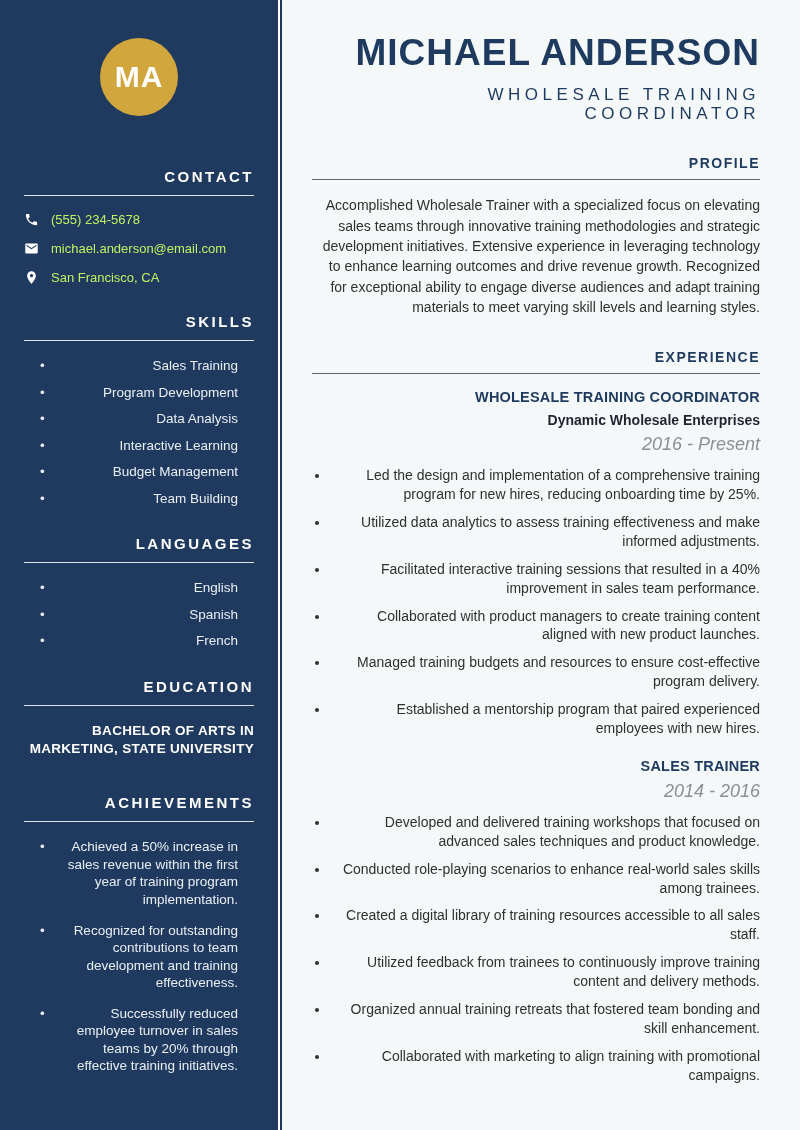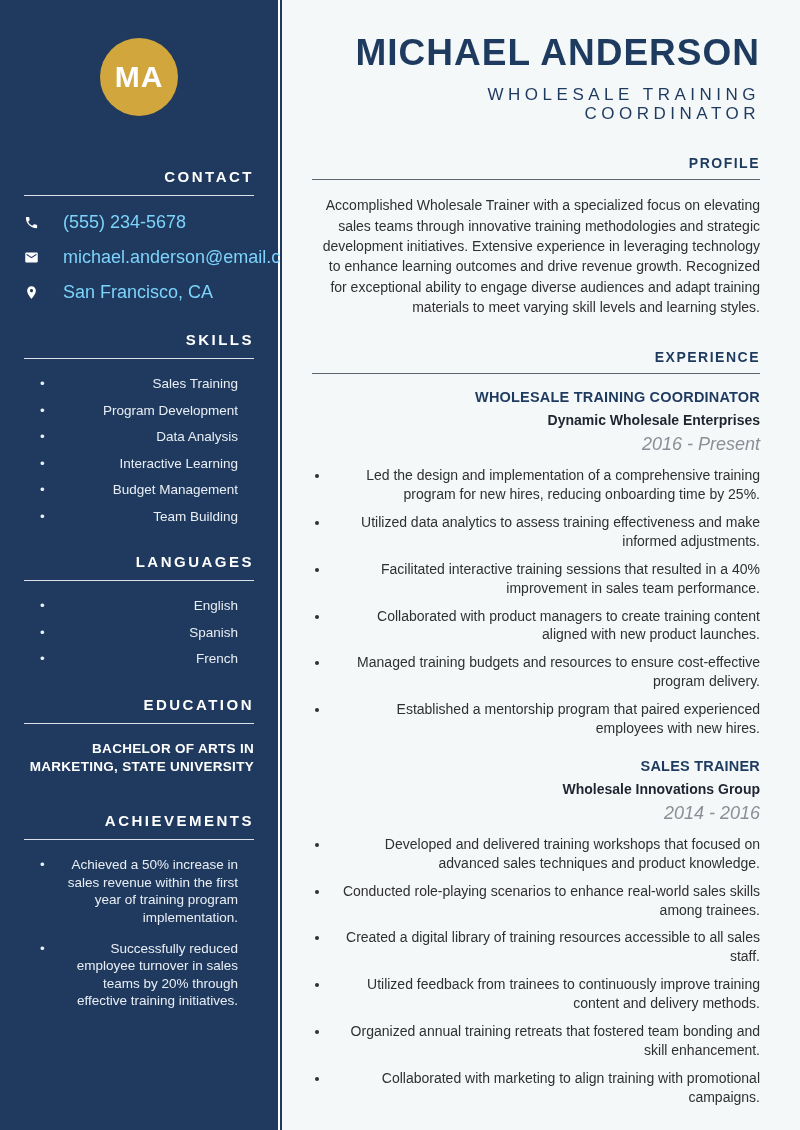--- a/index.html
+++ b/index.html
@@ -23,21 +23,21 @@
   .avatar{
     width:78px;height:78px;border-radius:50%;background:var(--accent-gold);
     margin:0 auto 52px auto;display:flex;align-items:center;justify-content:center;
   }
   .avatar span{font-size:30px;font-weight:700;color:#ffffff;letter-spacing:1px;}
   .side-section{margin-bottom:28px;}
   .side-heading{
     font-size:15px;font-weight:700;letter-spacing:2.5px;color:#ffffff;margin:12px 0 10px 0;
   }
   .side-rule{border:none;border-top:1px solid rgba(255,255,255,0.85);margin:0 0 16px 0;}
-  .contact-row{display:flex;align-items:center;gap:24px;font-size:18px;color:#7dd3fc;margin-bottom:14px;}
+  .contact-row{display:flex;align-items:center;gap:12px;font-size:13px;color:#bef264;margin-bottom:14px;}
   .cicon{width:15px;height:15px;flex:0 0 15px;display:inline-flex;}
   .cicon svg{width:15px;height:15px;fill:#ffffff;}
   .side-list{list-style:none;margin:16px;padding:0;font-size:13.5px;color:#e9eef4;}
   .side-list li{margin-bottom:9px;padding-left:14px;position:relative;line-height:1.3;}
   .side-list li::before{content:"\2022";position:absolute;left:0;color:#e9eef4;}
   .side-list.spaced li{margin-bottom:13px;}
   .degree{font-size:13.5px;font-weight:700;color:#ffffff;line-height:1.35;margin:0;letter-spacing:0.3px;}
 
   
   .main{
@@ -132,20 +132,21 @@
       <hr class="side-rule">
       <p class="degree">BACHELOR OF ARTS IN MARKETING, STATE UNIVERSITY</p>
     </section>
 
     <section class="side-section" style="margin-top:36px;">
       <h2 class="side-heading">ACHIEVEMENTS</h2>
       <hr class="side-rule">
       <ul class="side-list spaced">
 
       <li>Achieved a 50% increase in sales revenue within the first year of training program implementation.</li>
+          <li>Recognized for outstanding contributions to team development and training effectiveness.</li>
           <li>Successfully reduced employee turnover in sales teams by 20% through effective training initiatives.</li>
         </ul>
     </section>
 
   </aside>
 
   <main class="main">
 
     <h1 class="name">MICHAEL ANDERSON</h1>
     <p class="subtitle">WHOLESALE TRAINING COORDINATOR</p>
@@ -167,21 +168,20 @@
           <li>Utilized data analytics to assess training effectiveness and make informed adjustments.</li>
           <li>Facilitated interactive training sessions that resulted in a 40% improvement in sales team performance.</li>
           <li>Collaborated with product managers to create training content aligned with new product launches.</li>
           <li>Managed training budgets and resources to ensure cost-effective program delivery.</li>
           <li>Established a mentorship program that paired experienced employees with new hires.</li>
         </ul>
     </div>
 
     <div class="job-entry">
       <h3 class="job-title">SALES TRAINER</h3>
-      <p class="job-company">Wholesale Innovations Group</p>
       <p class="job-dates">2014 - 2016</p>
       <ul class="job-bullets">
 
       <li>Developed and delivered training workshops that focused on advanced sales techniques and product knowledge.</li>
           <li>Conducted role-playing scenarios to enhance real-world sales skills among trainees.</li>
           <li>Created a digital library of training resources accessible to all sales staff.</li>
           <li>Utilized feedback from trainees to continuously improve training content and delivery methods.</li>
           <li>Organized annual training retreats that fostered team bonding and skill enhancement.</li>
           <li>Collaborated with marketing to align training with promotional campaigns.</li>
         </ul>

